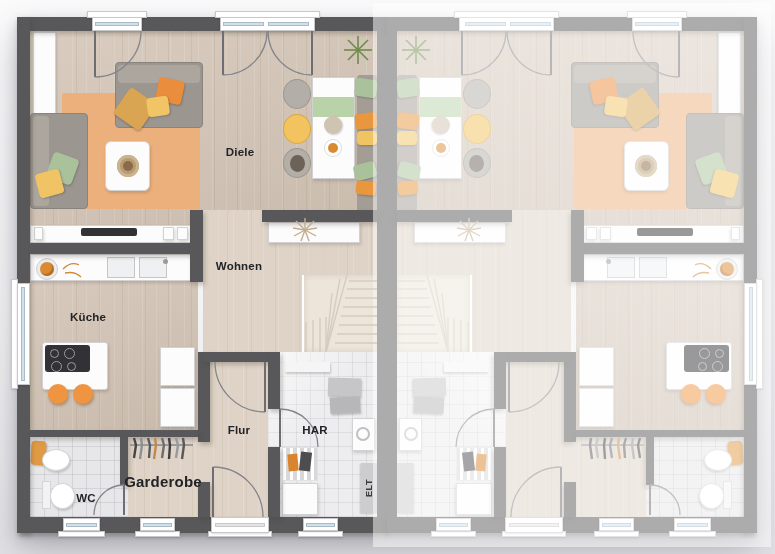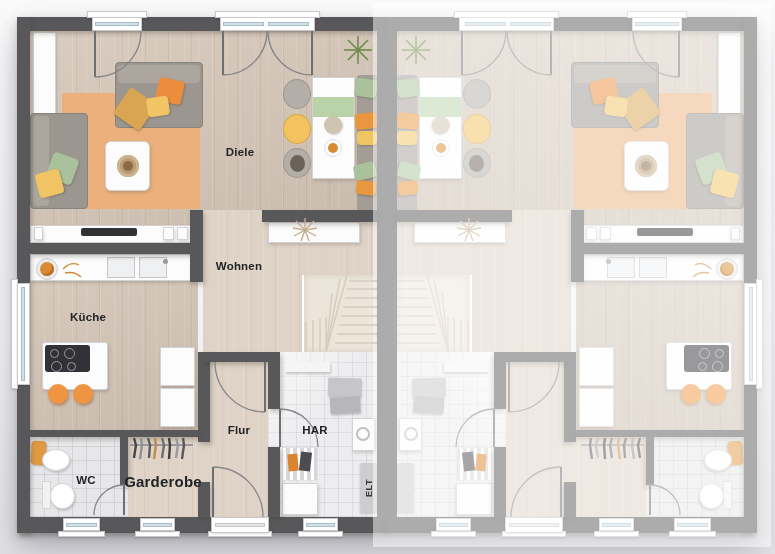--- a/index.html
+++ b/index.html
@@ -245,21 +245,21 @@
         <path d="M159,421 l2,7 l-2,13" stroke="#9a9a9e" stroke-width="2.4" fill="none"></path>
         <path d="M166,421 l1,7 l-2,14" stroke="#58585c" stroke-width="2.4" fill="none"></path>
       </g>
     </svg>
 
     <span class="a room-label" style="left:223px;top:135px">Diele</span>
     <span class="a room-label" style="left:222px;top:249px">Wohnen</span>
     <span class="a room-label" style="left:71px;top:300px">Küche</span>
     <span class="a room-label" style="left:222px;top:413px">Flur</span>
     <span class="a room-label" style="left:298px;top:413px">HAR</span>
-    <span class="a room-label" style="left:69px;top:463px">WC</span>
+    <span class="a room-label" style="left:69px;top:481px">WC</span>
     <span class="a room-label small" style="left:146px;top:464px">Garderobe</span>
   </div>
 
 <div id="unit-right" class="unit">
 
     <div class="a wood" style="left:13px;top:14px;width:347px;height:212px"></div>
     <div class="a wood" style="left:13px;top:226px;width:168px;height:187px"></div>
     <div class="a wood-light" style="left:186px;top:193px;width:174px;height:142px"></div>
     <div class="a wood-light" style="left:181px;top:335px;width:70px;height:165px"></div>
     <div class="a wood-light" style="left:103px;top:413px;width:83px;height:87px"></div>

